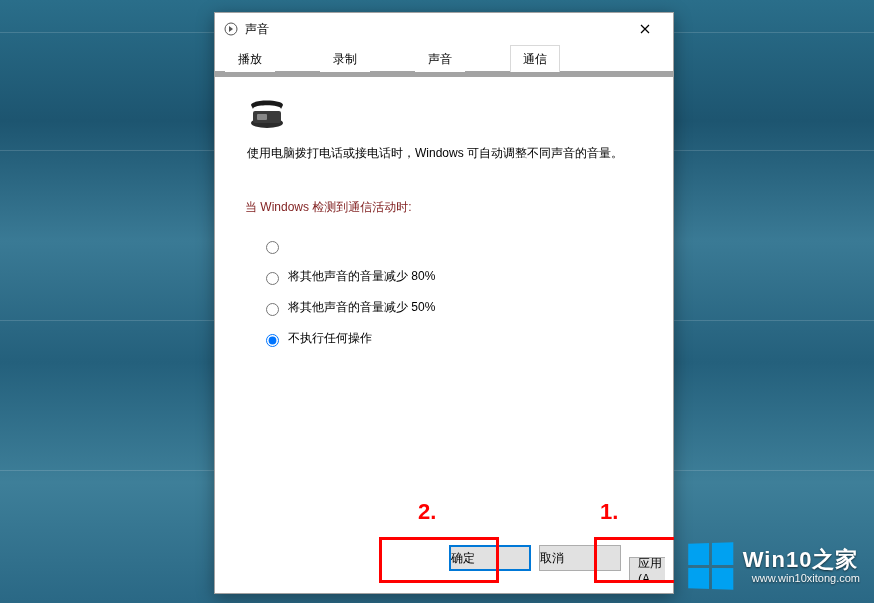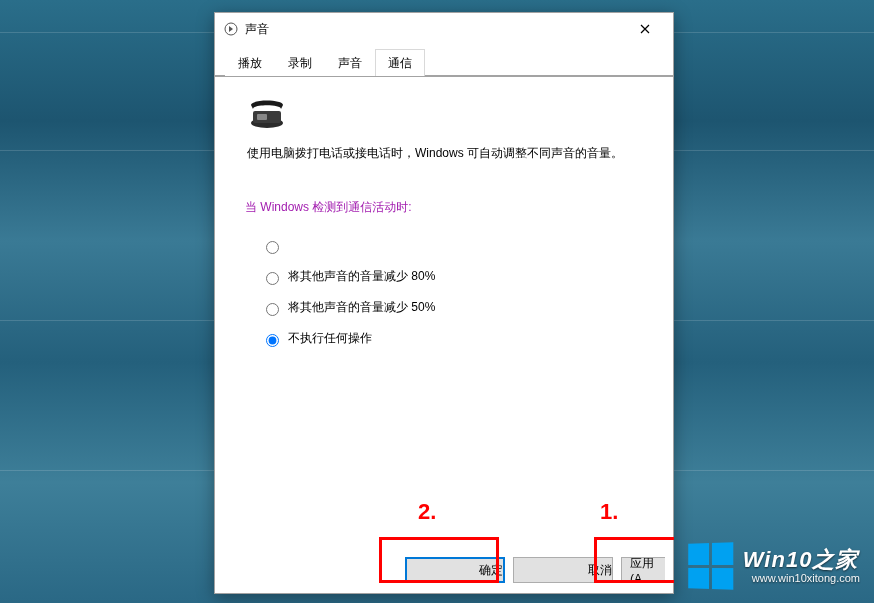--- a/index.html
+++ b/index.html
@@ -50,24 +50,25 @@
   .closebtn {
     width: 44px; height: 30px;
     display:flex;align-items:center;justify-content:center;
     color:#000;
   }
   .closebtn svg { width:10px; height:10px; }
 
   .tabbar {
     display:flex;
     padding: 0 10px;
-    border-bottom: 2px solid #a3a3a3;
+    border-bottom: 6px solid #a3a3a3;
     margin-top: 4px;
     height: 28px;
     align-items: flex-end;
+    gap: 45px;
   }
   .tab {
     padding: 5px 12px 4px;
     border: 1px solid transparent;
     border-bottom: none;
     color:#000;
     background: #fff;
     position: relative;
     top: 1px;
   }
@@ -92,21 +93,21 @@
   }
   .phone-icon {
     width: 40px; height: 34px;
   }
   .desc-text {
     line-height: 1.7;
     color:#000;
   }
   .prompt {
     margin: 0 0 22px 6px;
-    color:#a21caf;
+    color:#7f1d1d;
   }
   .options {
     margin-left: 22px;
   }
   .opt {
     display:flex;
     align-items:center;
     gap: 6px;
     margin-bottom: 14px;
     color:#000;
@@ -117,37 +118,38 @@
 
   .btnrow {
     position:absolute;
     bottom: 10px;
     right: 2px;
     display:flex;
     gap: 8px;
     padding-right: 6px;
   }
   .btn {
-    width: 100px;
+    width: 82px;
     height: 26px;
     background:#e1e1e1;
     border:1px solid #adadad;
-    display:flex;align-items:center;justify-content:flex-end;
+    display:flex;align-items:center;justify-content:flex-start;
     color:#000;
   }
   .btn.primary {
     border:2px solid #0078d7;
     background:#e1e1e1;
   }
   .btn.cut {
-    width: 44px;
+    width: 36px;
     justify-content:flex-start;
     padding-left:8px;
     border-right:none;
     overflow:hidden;
+    margin-top:12px;
   }
 
   .annot {
     position:absolute;
     color:#ff0000;
     font-size: 22px;
     font-weight: bold;
   }
   .redbox {
     position:absolute;
@@ -167,21 +169,21 @@
   .winlogo {
     width: 46px; height: 46px;
     display:grid;
     grid-template-columns: 1fr 1fr;
     grid-template-rows: 1fr 1fr;
     gap: 3px;
     transform: perspective(140px) rotateY(-12deg);
   }
   .winlogo div { background:#00a1f1; }
   .wm-text { display:flex; flex-direction:column; line-height:1.1;}
-  .wm-title { font-size: 22px; font-weight:bold; letter-spacing:1px;font-style:italic;}
+  .wm-title { font-size: 22px; font-weight:bold; letter-spacing:1px;}
   .wm-sub { font-size: 11px; opacity:0.95;margin-left:9px;}
 </style>
 </head>
 <body>
 
 <div class="wave" style="top:32px"></div>
 <div class="wave" style="top:150px"></div>
 <div class="wave" style="top:320px"></div>
 <div class="wave" style="top:470px"></div>
 

